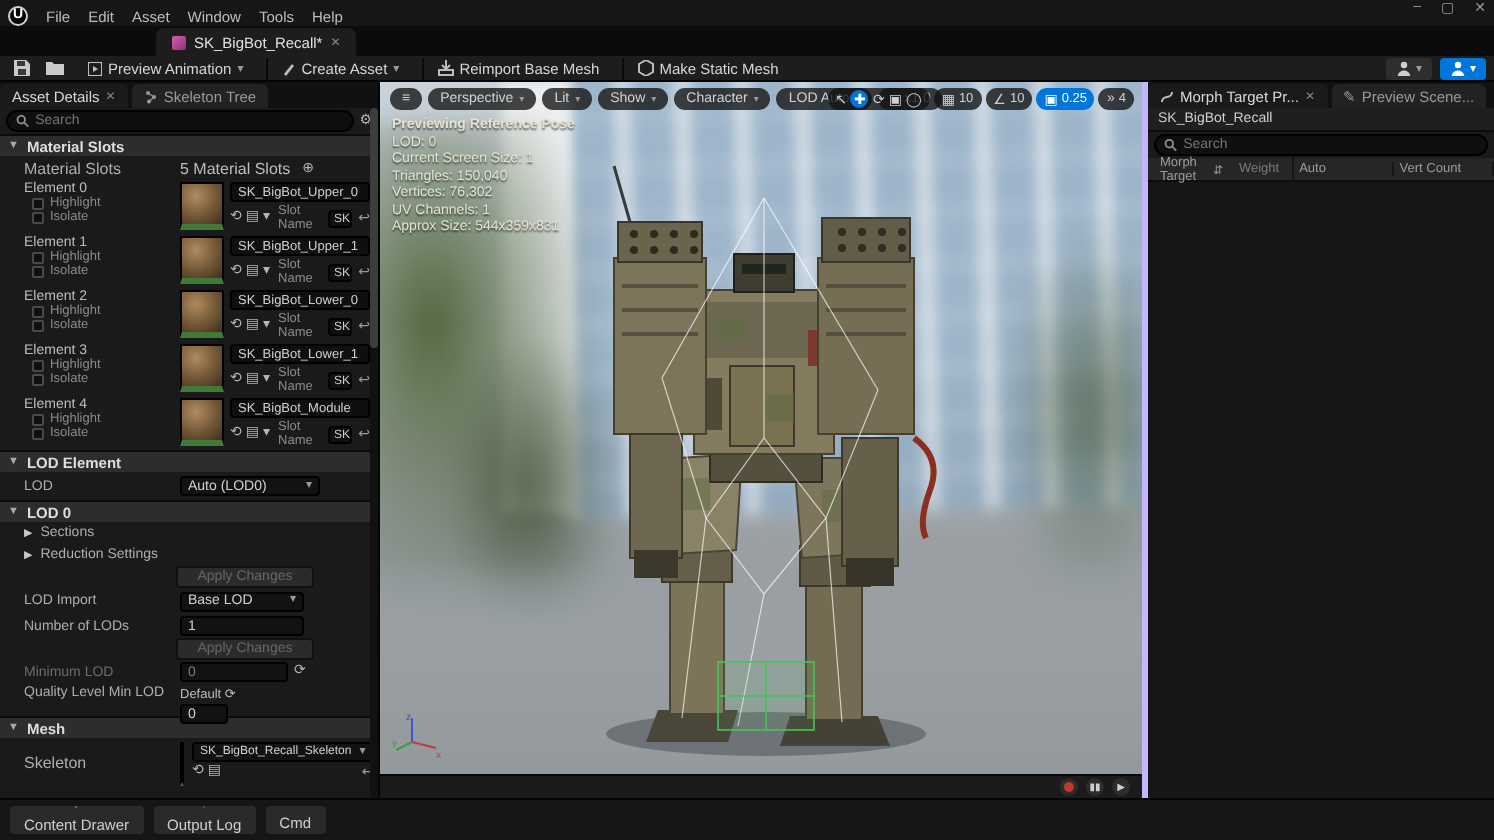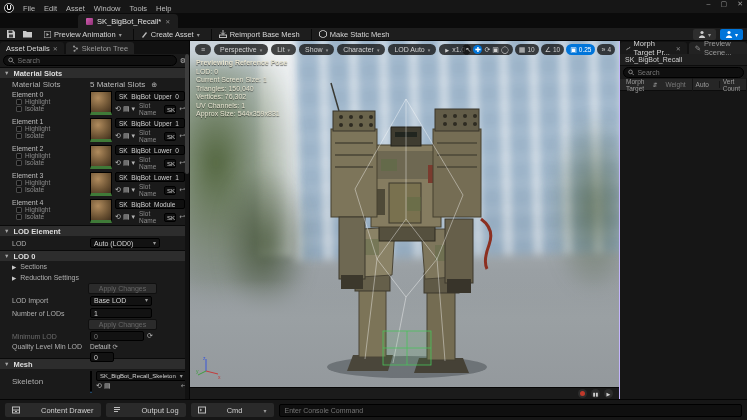--- a/index.html
+++ b/index.html
@@ -25,21 +25,21 @@
   .tb-btn:first-of-type { border-left:none; }
   .caret { font-size:6px; color:#9a9a9a; }
   .tb-right { position:absolute; right:4px; display:flex; gap:4px; align-items:center; }
   .user-btn { height:11px; border-radius:2px; background:#2e2e2e; display:flex; align-items:center; gap:2px; padding:0 5px; }
   .user-btn.blue { background:#0075da; }
   svg.mini { display:block; }
 
   
   .main { position:absolute; top:41px; left:0; right:0; bottom:21px; display:flex; }
   .left-panel { width:190px; background:#1a1a1a; border-right:1px solid #050505; overflow:hidden; position:relative; }
-  .right-panel { width:128px; background:#7dd3fc; border-left:1px solid #c4b5fd; }
+  .right-panel { width:176px; background:#7dd3fc; border-left:3px solid #c4b5fd; }
   .viewport { flex:1; position:relative; background:#444; overflow:hidden; }
 
   
   .ptabs { height:13px; display:flex; background:#111; }
   .ptab { display:flex; align-items:center; gap:3px; padding:0 6px; font-size:7.5px; color:#d8d8d8; background:#1a1a1a; border-radius:3px 3px 0 0; margin-top:1px;justify-content:space-between; }
   .ptab.inactive { background:#222; color:#9a9a9a; margin-left:2px; }
   .searchbar { height:13px; padding:1px 3px; display:flex; align-items:center; gap:3px; background:#1a1a1a; }
   .search-box { flex:1; height:11px; background:#0f0f0f; border:1px solid #000; border-radius:6px; display:flex; align-items:center; gap:3px; padding:0 4px; }
   .search-box input { background:transparent; border:none; outline:none; color:#cfcfcf; font-size:7px; width:100%; font-family:"Liberation Sans",sans-serif; }
   .sec-h { background:#2d2d2d; border-top:1px solid #0a0a0a; height:11px; display:flex; align-items:center; gap:4px; padding:0 4px; font-weight:bold; color:#dedede; font-size:7.5px; }
@@ -107,21 +107,21 @@
   
   .rp-asset { height:12px; display:flex; align-items:center; padding:0 5px; color:#cfcfcf; background:#1f1f1f; border-bottom:1px solid #0c0c0c; font-size:7px; }
   .rp-head { height:12px; display:flex; align-items:center; background:#262626; border-bottom:1px solid #0c0c0c; color:#9d9d9d; font-size:6.5px; }
   .rp-head span { padding:0 3px; }
   .rp-col-name { flex:1.5; border-right:1px solid #151515; display:flex; align-items:center; gap:2px; }
   .rp-col { flex:1; border-right:1px solid #151515; }
   .rp-body { height:calc(100% - 50px); background:#161616; }
 
   
   .statusbar { position:absolute; left:0; right:0; bottom:0; height:21px; background:#161616; border-top:1px solid #050505; display:flex; align-items:center; gap:5px; padding:0 5px; }
-  .sb-btn { height:14px; background:#2a2a2a; border-radius:2px; display:flex; align-items:center; gap:21px; padding:0 7px; color:#cfcfcf; font-size:7.5px; }
+  .sb-btn { height:14px; background:#2a2a2a; border-radius:2px; display:flex; align-items:center; gap:4px; padding:0 7px; color:#cfcfcf; font-size:7.5px;flex-direction:column; }
   .sb-console { flex:1; height:13px; background:#0f0f0f; border:1px solid #000; border-radius:2px; display:flex; align-items:center; padding:0 5px; }
   .sb-console input { background:transparent; border:none; outline:none; width:100%; color:#8a8a8a; font-size:7px; font-family:"Liberation Sans",sans-serif; }
   .sb-right { display:flex; gap:5px; }
 </style>
 </head>
 <body>
 
 <div class="titlebar">
   <div class="ue-logo">U</div>
   <span class="menu-item">File</span>
@@ -695,16 +695,13 @@
     <span>Output Log</span>
   </div>
   <div class="sb-btn">
     <svg class="mini" width="8" height="8" viewBox="0 0 8 8">
         <rect x="0.5" y="1" width="7" height="6" fill="none" stroke="#bdbdbd"></rect>
         <path d="M2 3l1.5 1L2 5" stroke="#bdbdbd" fill="none"></path>
       </svg>
     <span>Cmd</span>
       <span class="caret">▾</span>
   </div>
-  <div class="sb-console">
-    <input placeholder="Enter Console Command" style="">
-  </div>
 </div>
 
 </body></html>

